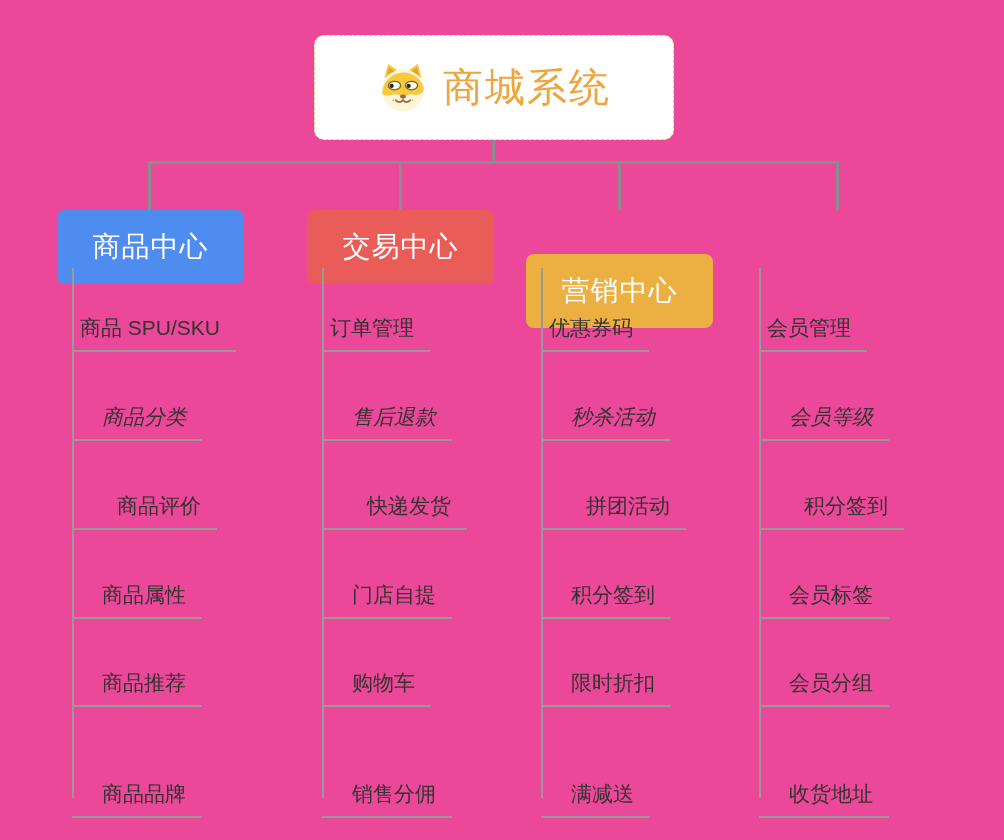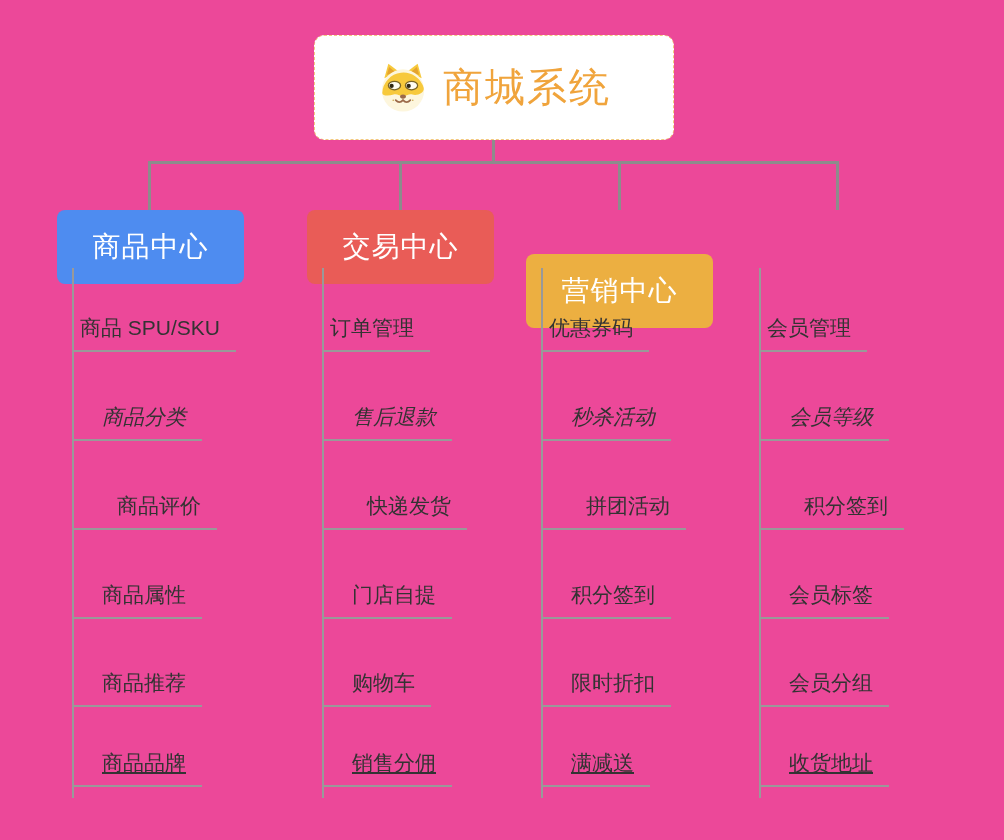--- a/index.html
+++ b/index.html
@@ -40,21 +40,21 @@
   .branch-items { position:absolute; top:268px; }
   .col0 { left:72px; } .col1 { left:322px; } .col2 { left:541px; } .col3 { left:759px; }
   .vline { position:absolute; left:0; top:0; width:2px; height:530px; background:#999999; }
   .sub-item {
     position:absolute; left:0; white-space:nowrap;
     font-size:21px; line-height:26px; color:#333333;
     padding:0 16px 9px 30px; border-bottom:2px solid #999999;
     cursor:default;
   }
   .r0 { top:47px;padding-left:8px; } .r1 { top:136px;font-style:italic; } .r2 { top:225px;padding-left:45px; }
-  .r3 { top:314px; } .r4 { top:402px; } .r5 { top:482px;text-decoration:underline; }
+  .r3 { top:314px; } .r4 { top:402px; } .r5 { top:513px; }
 </style>
 </head>
 <body>
 
 <div class="canvas">
 
   <div class="root-node">
     <svg class="doge" viewBox="0 0 64 64">
       <polygon points="9,20 14,2 27,12" fill="#f7c93c"></polygon>
       <polygon points="55,20 50,2 37,12" fill="#f7c93c"></polygon>

